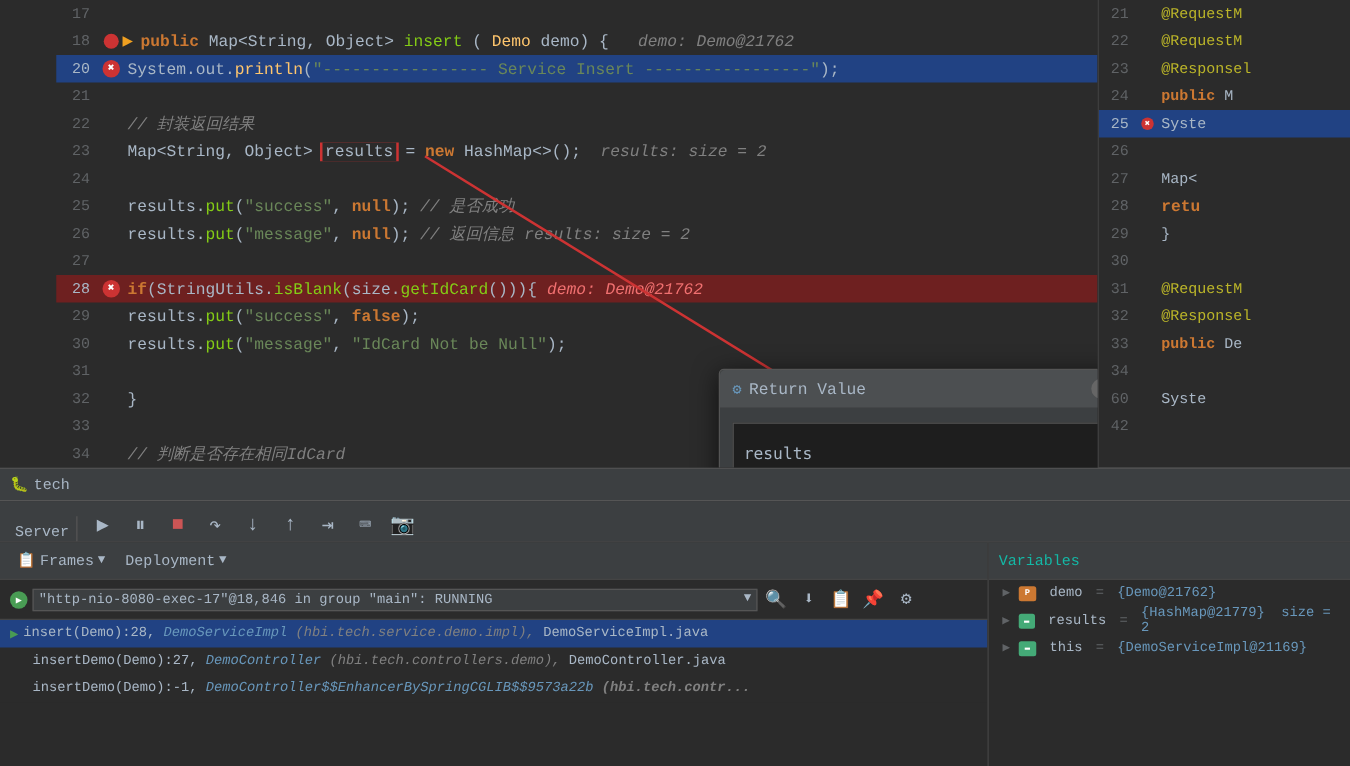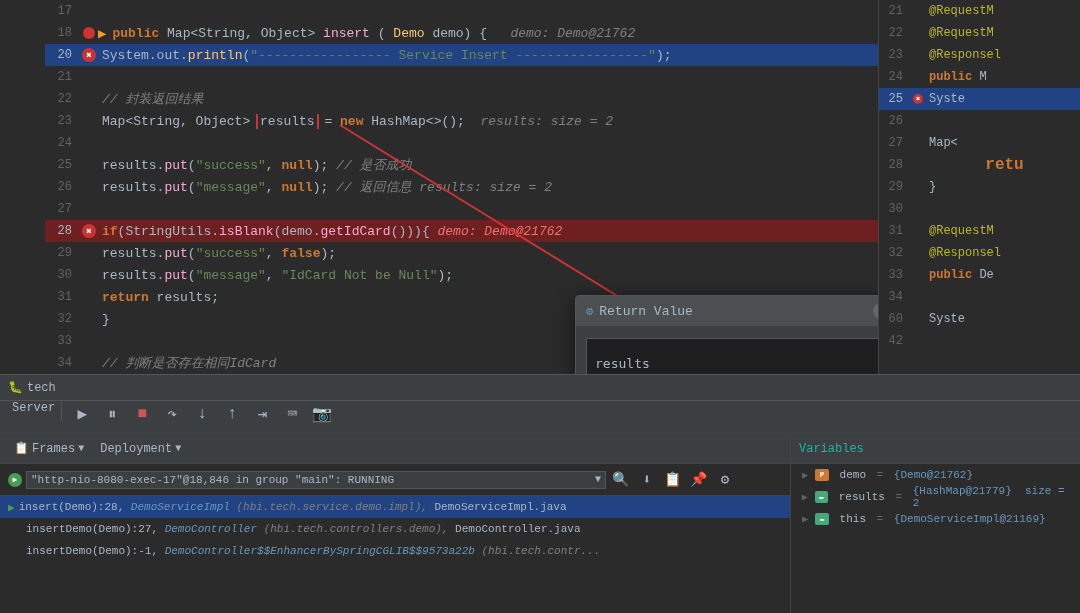--- a/index.html
+++ b/index.html
@@ -84,21 +84,21 @@
     .code-content {
       flex: 1;
       padding-left: 4px;
       white-space: nowrap;
       overflow: hidden;
     }
 
     
     .kw { color: #cc7832; font-weight: bold; }
     .type { color: #ffc66d; }
-    .method { color: #f9a8d4; }
+    .method { color: #84cc16; }
     .string { color: #6a8759; }
     .comment { color: #808080; font-style: italic; }
     .italic-gray { color: #808080; font-style: italic; }
     .annotation { color: #bbb529; }
     .highlight-box {
       outline: 2px solid #cc3333;
       padding: 0 2px;
     }
 
     
@@ -158,21 +158,21 @@
       font-size: 12px;
       cursor: pointer;
     }
 
     
     .debug-toolbar {
       height: 36px;
       background: #3c3f41;
       border-bottom: 1px solid #444;
       display: flex;
-      align-items: flex-start;
+      align-items: flex-end;
       padding: 0 8px;
       gap: 2px;
     }
     .toolbar-btn {
       width: 28px;
       height: 26px;
       display: flex;
       align-items: center;
       justify-content: center;
       cursor: pointer;
@@ -486,21 +486,21 @@
         <span class="line-gutter"></span>
         <span class="code-content"></span>
       </div>
 
       <div class="code-line highlighted-red">
         <span class="line-num" style="color:#a9b7c6;">28</span>
         <span class="line-gutter">
             <span class="warning-icon">✖</span>
           </span>
         <span class="code-content">
-          <span>        </span><span class="kw">if</span><span>(StringUtils.</span><span class="method">isBlank</span><span>(demo.</span><span class="method">getIdCard</span><span>())){</span>
+          <span>        </span><span class="kw">if</span><span>(StringUtils.</span><span class="method">isBlank</span><span>(size.</span><span class="method">getIdCard</span><span>())){</span>
           <span class="italic-gray" style="color:#f07070;">  demo: Demo@21762</span>
         </span>
       </div>
 
       <div class="code-line">
         <span class="line-num">29</span>
         <span class="line-gutter"></span>
         <span class="code-content">
           <span>            results.</span><span class="method">put</span><span>(</span><span class="string">"success"</span><span>, </span><span class="kw">false</span><span>);</span>
         </span>
@@ -511,23 +511,20 @@
         <span class="line-gutter"></span>
         <span class="code-content">
           <span>            results.</span><span class="method">put</span><span>(</span><span class="string">"message"</span><span>, </span><span class="string">"IdCard Not</span><span class="kw"></span>
           <span class="string"> be Null"</span><span>);</span>
         </span>
       </div>
 
       <div class="code-line">
         <span class="line-num">31</span>
         <span class="line-gutter"></span>
-        <span class="code-content">
-          <span>            </span><span class="kw">return</span><span> results;</span>
-        </span>
       </div>
 
       <div class="code-line">
         <span class="line-num">32</span>
         <span class="line-gutter"></span>
         <span class="code-content">
           <span>        }</span>
         </span>
       </div>
 
@@ -607,21 +604,21 @@
         <span class="right-content"></span>
       </div>
       <div class="right-line">
         <span class="right-line-num">27</span>
         <span class="right-gutter"></span>
         <span class="right-content">Map&lt;</span>
       </div>
       <div class="right-line">
         <span class="right-line-num">28</span>
         <span class="right-gutter"></span>
-        <span class="right-content kw" style="font-size:16px;text-align:center;">retu</span>
+        <span class="right-content kw" style="font-size:13px;">retu</span>
       </div>
       <div class="right-line">
         <span class="right-line-num">29</span>
         <span class="right-gutter"></span>
         <span class="right-content">}</span>
       </div>
       <div class="right-line">
         <span class="right-line-num">30</span>
         <span class="right-gutter"></span>
         <span class="right-content"></span>
@@ -727,21 +724,21 @@
           <span class="stack-class">DemoController&nbsp;</span>
           <span style="color:#808080; font-style:italic; font-size:11px;">(hbi.tech.controllers.demo),&nbsp;</span>
           <span class="stack-file">DemoController.java</span>
         </div>
 
 
         <div class="stack-row">
           <span style="width:18px; display:inline-block;"></span>
           <span class="stack-method">insertDemo(Demo):-1,&nbsp;</span>
           <span class="stack-class">DemoController$$EnhancerBySpringCGLIB$$9573a22b&nbsp;</span>
-          <span style="color:#808080; font-style:italic; font-size:11px;">(hbi.tech.contr...</span>
+          <span style="color:#808080; font-style:italic; font-size:11px;font-weight:bold;">(hbi.tech.contr...</span>
         </div>
       </div>
     </div>
 
     <div class="bottom-right">
 
       <div style="height:30px; background:#3c3f41; display:flex; align-items:center; padding:0 8px; border-bottom:1px solid #444;">
         <span style="font-size:12px; color:#14b8a6;">Variables</span>
       </div>
 

